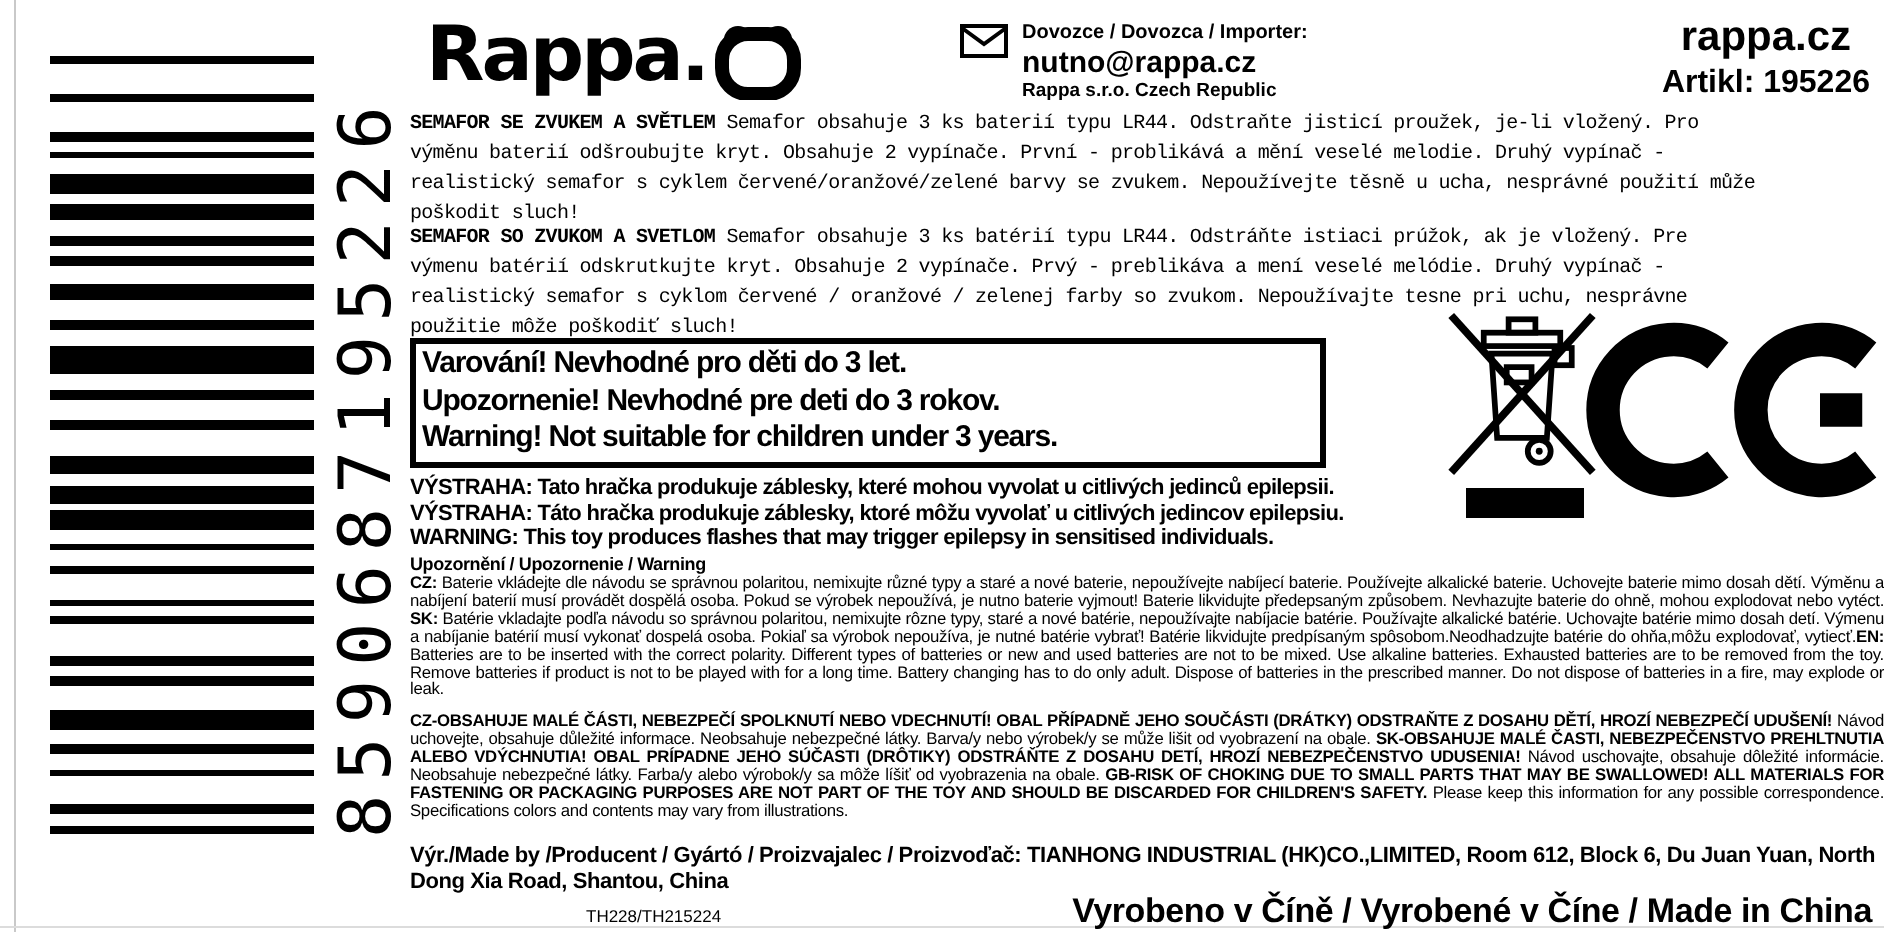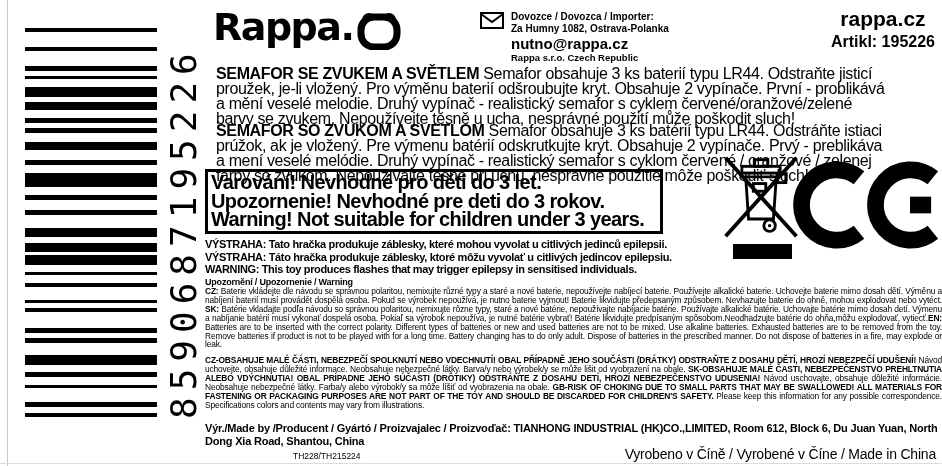--- a/index.html
+++ b/index.html
@@ -22,29 +22,29 @@
   .importer{position:absolute;left:480px;top:11px;display:flex;gap:7px;align-items:flex-start;}
   .imp-title{font-size:10px;font-weight:bold;line-height:12px;}
   .imp-address{font-size:10px;font-weight:bold;line-height:12px;}
   .imp-email{font-size:15px;font-weight:bold;line-height:17px;}
   .imp-company{font-size:9.5px;line-height:11px;font-weight:bold;}
   .site-block{position:absolute;right:7px;top:8px;text-align:center;}
   .website{font-size:21px;font-weight:bold;line-height:22px;}
   .article{font-size:16px;font-weight:bold;line-height:18px;margin-top:3px;}
 
   
-  .desc{position:absolute;left:205px;width:674px;font-size:16px;line-height:15px;
-        letter-spacing:-0.35px;margin:11px;}
+  .desc{position:absolute;left:205px;width:674px;font-size:10px;line-height:15px;
+        letter-spacing:-0.35px;margin:0;font-family:Liberation Mono, monospace;}
   .desc-cz{top:55px;}
   .desc-sk{top:112px;}
   .lead{font-weight:bold;}
 
   
   .warning-box{position:absolute;left:205px;top:169px;width:446px;border:3px solid #000;
-      padding:1px 3px 2px 3px;font-weight:bold;font-size:20px;line-height:18.5px;letter-spacing:-0.6px;}
+      padding:1px 3px 2px 3px;font-weight:bold;font-size:15px;line-height:18.5px;letter-spacing:-0.6px;}
   .warning-box div{white-space:nowrap;}
 
   
   .weee{position:absolute;left:722px;top:152px;}
   .weee-bar{position:absolute;left:733px;top:244px;width:59px;height:15px;background:#000;}
   .ce{position:absolute;left:792px;top:161px;}
 
   
   .epilepsy{position:absolute;left:205px;top:238px;font-weight:bold;font-size:11px;
       line-height:12.5px;letter-spacing:-0.35px;}
@@ -57,21 +57,21 @@
   .fine-battery{top:287px;}
   .fine-choking{top:356px;}
   .b{font-weight:bold;}
 
   
   .manufacturer{position:absolute;left:205px;top:422px;width:737px;font-weight:bold;
       font-size:11px;line-height:13px;letter-spacing:-0.2px;margin:0;}
   .batch-row{position:absolute;left:205px;top:446px;width:731px;display:flex;align-items:baseline;}
   .batch-label{font-size:8.5px;letter-spacing:-0.1px;}
   .batch-code{font-size:8.5px;margin-left:88px;}
-  .batch-origin{margin-left:auto;font-weight:normal;font-size:14px;letter-spacing:-0.2px;}
+  .batch-origin{margin-left:auto;font-weight:bold;font-size:17px;letter-spacing:-0.2px;}
 </style>
 </head>
 <body>
 
 <div class="label">
   <div class="edge-left"></div>
   <div class="edge-bottom"></div>
 
   <div class="barcode-bars">
       <div style="height: 4px; margin-bottom: 15px; background: rgb(0, 0, 0);"></div>
@@ -113,21 +113,20 @@
     </svg>
   </div>
 
   <div class="importer">
     <svg width="24" height="17" viewBox="0 0 24 17" style="margin-top:1px;">
       <rect x="1" y="1" width="22" height="15" fill="none" stroke="#000" stroke-width="2"></rect>
       <path d="M1 2 L12 10 L23 2" fill="none" stroke="#000" stroke-width="2"></path>
     </svg>
     <div>
       <div class="imp-title">Dovozce / Dovozca / Importer:</div>
-      <div class="imp-address">Za Humny 1082, Ostrava-Polanka</div>
       <div class="imp-email">nutno@rappa.cz</div>
       <div class="imp-company">Rappa s.r.o. Czech Republic</div>
     </div>
   </div>
 
   <div class="site-block">
     <div class="website">rappa.cz</div>
     <div class="article">Artikl: 195226</div>
   </div>
 

